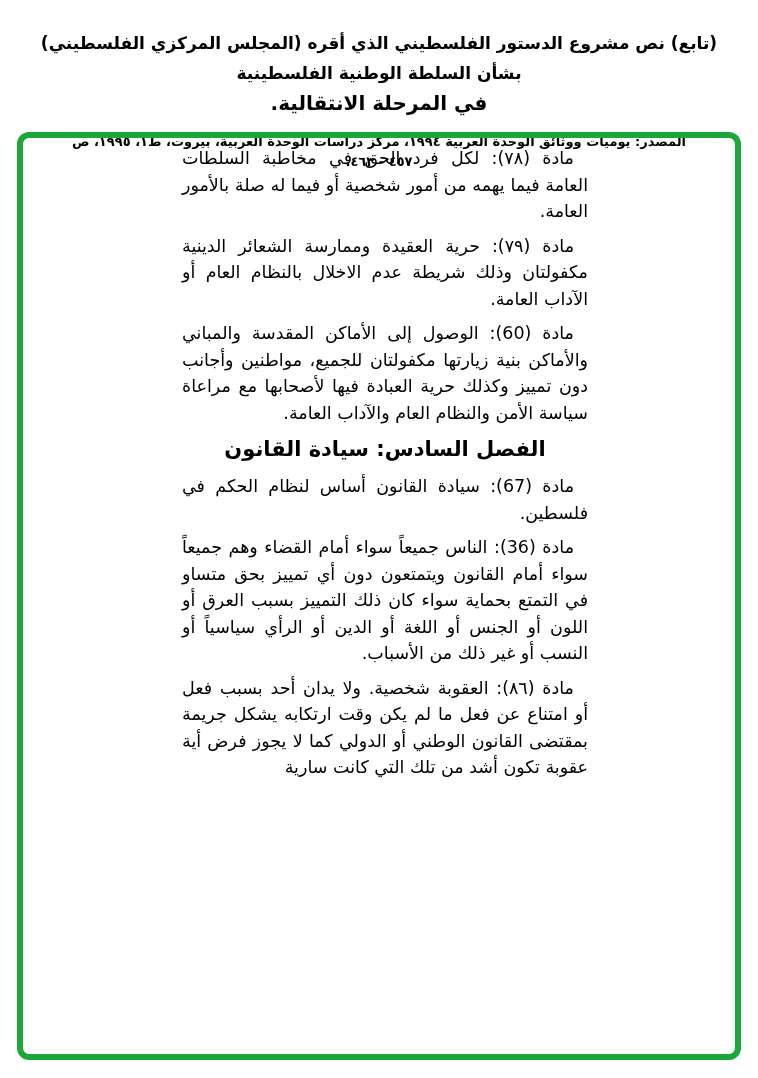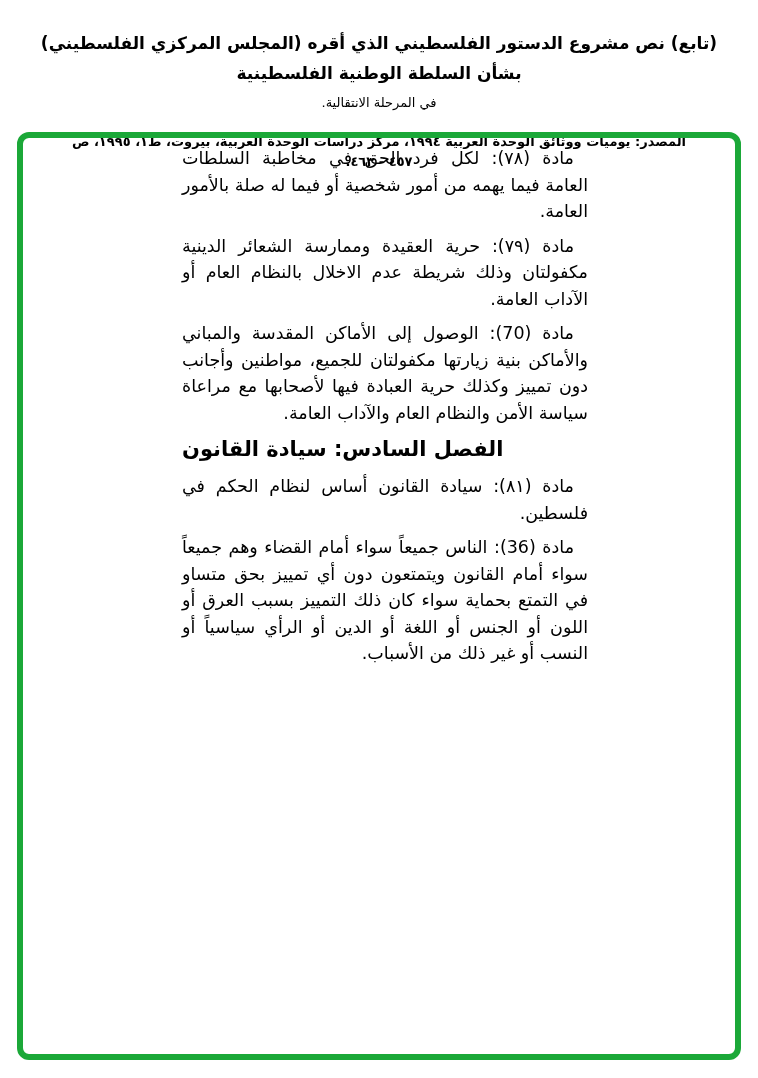--- a/index.html
+++ b/index.html
@@ -22,22 +22,22 @@
     text-align: center;
     direction: rtl;
   }
   .doc-title-line1 {
     font-size: 17px;
     font-weight: bold;
     line-height: 30px;
     padding: 0 38px;
   }
   .doc-title-line2 {
-    font-size: 13px;
-    font-weight: normal;
+    font-size: 20px;
+    font-weight: bold;
     line-height: 30px;
   }
   .doc-source {
     font-size: 13px;
     font-weight: bold;
     line-height: 20px;
     margin-top: 14px;
     padding: 0 70px;
   }
   .highlight-frame {
@@ -62,42 +62,43 @@
     margin-left: 22px;
   }
   .article {
     margin: 0 0 8px 0;
     text-indent: 14px; 
   }
   .chapter-heading {
     font-weight: bold;
     font-size: 21px;
     line-height: 30px;
-    text-align: left;
+    text-align: center;
     text-indent: 0;
     margin: 3px 0 9px 0;
   }
 </style>
 </head>
 <body>
 
 <div class="page">
 
   <div class="doc-header">
     <div class="doc-title-line1">(تابع) نص مشروع الدستور الفلسطيني الذي أقره (المجلس المركزي الفلسطيني) بشأن السلطة الوطنية الفلسطينية</div>
     <div class="doc-title-line2">في المرحلة الانتقالية.</div>
     <div class="doc-source">المصدر: يوميات ووثائق الوحدة العربية ١٩٩٤، مركز دراسات الوحدة العربية، بيروت، ط١، ١٩٩٥، ص ٤٥٧ - ٤٦٣.</div>
   </div>
 
   <div class="highlight-frame"></div>
 
   <div class="doc-body">
     <p class="article">مادة (٧٨): لكل فرد الحق في مخاطبة السلطات العامة فيما يهمه من أمور شخصية أو فيما له صلة بالأمور العامة.</p>
     <p class="article">مادة (٧٩): حرية العقيدة وممارسة الشعائر الدينية مكفولتان وذلك شريطة عدم الاخلال بالنظام العام أو الآداب العامة.</p>
-    <p class="article">مادة (70): الوصول إلى الأماكن المقدسة والمباني والأماكن بنية زيارتها مكفولتان للجميع، مواطنين وأجانب دون تمييز وكذلك حرية العبادة فيها لأصحابها مع مراعاة سياسة الأمن والنظام العام والآداب العامة.</p>
+    <p class="article">مادة (60): الوصول إلى الأماكن المقدسة والمباني والأماكن بنية زيارتها مكفولتان للجميع، مواطنين وأجانب دون تمييز وكذلك حرية العبادة فيها لأصحابها مع مراعاة سياسة الأمن والنظام العام والآداب العامة.</p>
 
     <h2 class="chapter-heading">الفصل السادس: سيادة القانون</h2>
 
-    <p class="article">مادة (٨١): سيادة القانون أساس لنظام الحكم في فلسطين.</p>
+    <p class="article">مادة (67): سيادة القانون أساس لنظام الحكم في فلسطين.</p>
     <p class="article">مادة (36): الناس جميعاً سواء أمام القضاء وهم جميعاً سواء أمام القانون ويتمتعون دون أي تمييز بحق متساو في التمتع بحماية سواء كان ذلك التمييز بسبب العرق أو اللون أو الجنس أو اللغة أو الدين أو الرأي سياسياً أو النسب أو غير ذلك من الأسباب.</p>
+    <p class="article">مادة (٨٦): العقوبة شخصية. ولا يدان أحد بسبب فعل أو امتناع عن فعل ما لم يكن وقت ارتكابه يشكل جريمة بمقتضى القانون الوطني أو الدولي كما لا يجوز فرض أية عقوبة تكون أشد من تلك التي كانت سارية</p>
   </div>
 
 </div>
 
 </body></html>

